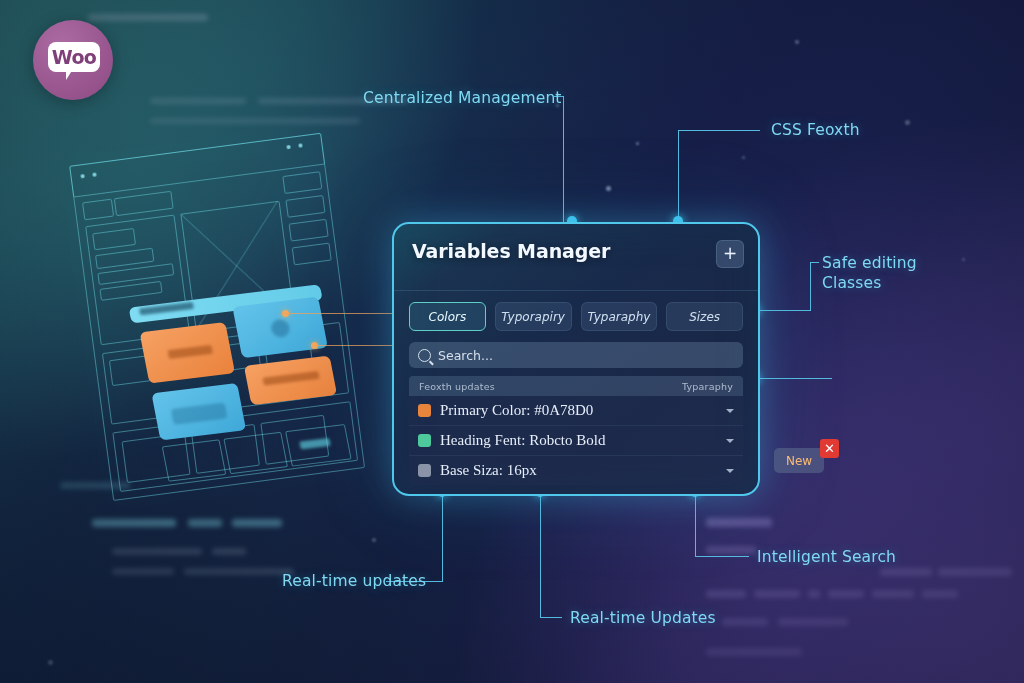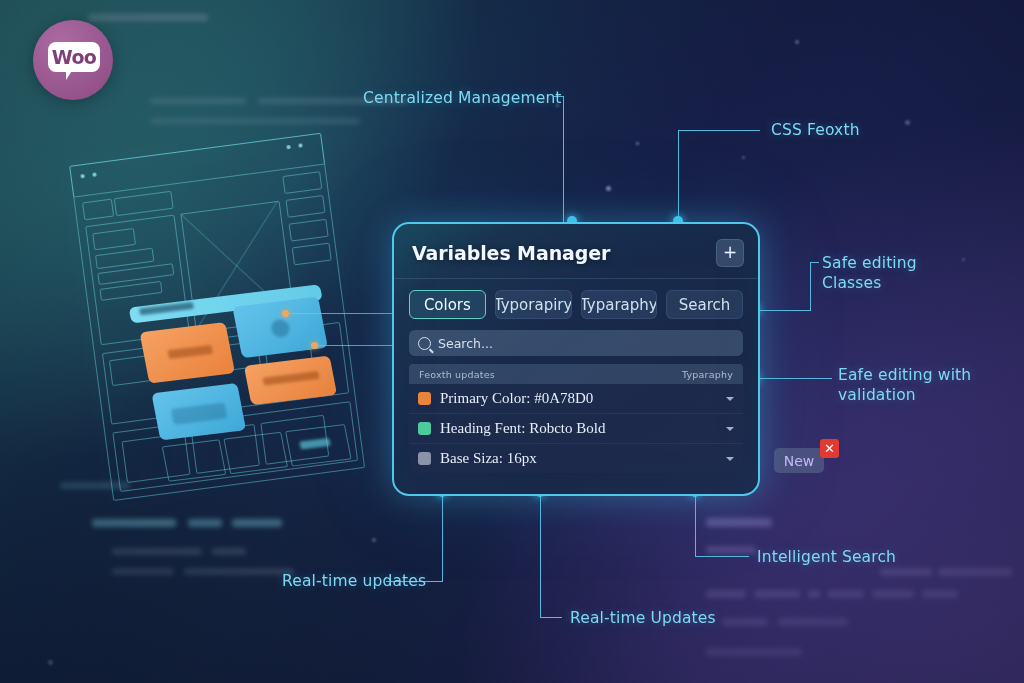--- a/index.html
+++ b/index.html
@@ -65,34 +65,34 @@
 
   .anno{position:absolute;color:#7fd9f2;font-size:15.5px;line-height:20px;
     font-family:"DejaVu Sans",sans-serif;letter-spacing:.15px;white-space:pre-line;
     text-shadow:0 0 10px rgba(50,170,210,.45);}
 
   
   #panel{position:absolute;left:392px;top:222px;width:364px;height:270px;border-radius:17px;
     border:2px solid #4fc8ec;
     background:linear-gradient(145deg,#1b4d62 0%,#1a3350 16%,#182a4b 40%,#1a2747 70%,#1d2a4e 100%);
     box-shadow:0 0 34px rgba(70,200,240,.32),0 0 90px rgba(40,140,200,.16),inset 0 0 40px rgba(20,60,90,.3);}
-  #panel-head{position:relative;height:50px;display:flex;align-items:center;padding:4px 14px 0 18px;
+  #panel-head{position:relative;height:50px;display:flex;align-items:flex-start;padding:16px 14px 0 18px;
     border-bottom:1px solid rgba(130,190,225,.18);}
   #panel-title{flex:1;color:#f2f8ff;font-size:19px;font-weight:bold;
     font-family:"DejaVu Sans",sans-serif;letter-spacing:-.1px;
     text-shadow:0 1px 6px rgba(0,0,0,.4);}
   #add-btn{width:26px;height:26px;border-radius:6px;background:rgba(118,150,185,.3);
     border:1px solid rgba(150,185,215,.22);color:#e9f3ff;font-size:17px;line-height:24px;
     text-align:center;font-family:"DejaVu Sans",sans-serif;}
 
   #tabs{display:flex;gap:9px;padding:11px 15px 0 15px;}
   .tab{flex:1;height:27px;border-radius:6px;display:flex;align-items:center;justify-content:center;
-    font-size:15px;color:#cfe0ef;background:rgba(96,130,170,.20);
+    font-size:12px;color:#cfe0ef;background:rgba(96,130,170,.20);
     border:1px solid rgba(130,170,205,.16);font-family:"DejaVu Sans",sans-serif;
-    white-space:nowrap;overflow:hidden;}
+    white-space:nowrap;overflow:hidden;font-style:italic;}
   .tab.active{background:rgba(70,160,190,.18);border:1px solid #5fd0c6;color:#eafaff;}
 
   #search{margin:11px 15px 0 15px;height:26px;border-radius:6px;background:rgba(125,155,185,.30);
     display:flex;align-items:center;padding:0 9px;gap:7px;}
   #search-ph{color:#e2ecf6;font-size:12.5px;font-family:"DejaVu Sans",sans-serif;opacity:.92;}
   .mag{width:11px;height:11px;border:1.6px solid #e2ecf6;border-radius:50%;position:relative;opacity:.92;}
   .mag:after{content:"";position:absolute;right:-4px;bottom:-3px;width:5px;height:1.6px;
     background:#e2ecf6;transform:rotate(45deg);}
 
   #list{margin:8px 15px 0 15px;border-radius:4px;overflow:hidden;}
@@ -105,21 +105,21 @@
   .row:last-child{border-bottom:none;}
   .sw{width:13px;height:13px;border-radius:3px;flex:none;}
   .row-label{flex:1;color:#e6eefa;font-size:15px;font-family:Liberation Serif, serif;
     white-space:nowrap;overflow:hidden;}
   .caret{width:0;height:0;border-left:4px solid transparent;border-right:4px solid transparent;
     border-top:4px solid #9fb2c8;flex:none;}
 
   
   #new-wrap{position:absolute;left:774px;top:448px;}
   #new-btn{width:50px;height:25px;border-radius:5px;background:rgba(88,103,138,.62);
-    color:#c4b5fd;font-size:14px;display:flex;align-items:center;justify-content:center;
+    color:#fdba74;font-size:12px;display:flex;align-items:center;justify-content:center;
     font-family:"DejaVu Sans",sans-serif;}
   #close-badge{position:absolute;left:46px;top:-9px;width:19px;height:19px;border-radius:3px;
     background:#e03a33;color:#fff;font-size:13px;font-weight:bold;line-height:19px;text-align:center;
     font-family:"DejaVu Sans",sans-serif;}
 </style>
 </head>
 <body>
 
 <div id="stage">
 
@@ -256,38 +256,36 @@
   <div class="lin h" style="left:540px;top:617px;width:22px;"></div>
 
   <div class="nub" style="left:437px;top:487px;"></div>
   <div class="lin v" style="left:442px;top:492px;height:89px;"></div>
   <div class="lin h" style="left:386px;top:581px;width:57px;"></div>
 
   <div class="anno" style="left:363px;top:88px;">Centralized Management</div>
   <div class="anno" style="left:771px;top:120px;">CSS Feoxth</div>
   <div class="anno" style="left:822px;top:253px;">Safe editing
 Classes</div>
-  <div class="anno" style="left:838px;top:365px;">Eafe editing with
-validation</div>
   <div class="anno" style="left:757px;top:547px;">Intelligent Search</div>
   <div class="anno" style="left:570px;top:608px;">Real-time Updates</div>
   <div class="anno" style="left:282px;top:571px;">Real-time updates</div>
 
   <div id="panel">
 
     <div id="panel-head">
       <div id="panel-title">Variables Manager</div>
       <div id="add-btn">+</div>
     </div>
 
     <div id="tabs">
       <div class="tab active">Colors</div>
       <div class="tab">Typorapiry</div>
       <div class="tab">Typaraphy</div>
-      <div class="tab">Search</div>
+      <div class="tab">Sizes</div>
     </div>
 
     <div id="search">
       <div class="mag"></div>
       <div id="search-ph">Search...</div>
     </div>
 
     <div id="list">
       <div id="list-head">
         <span>Feoxth updates</span>

